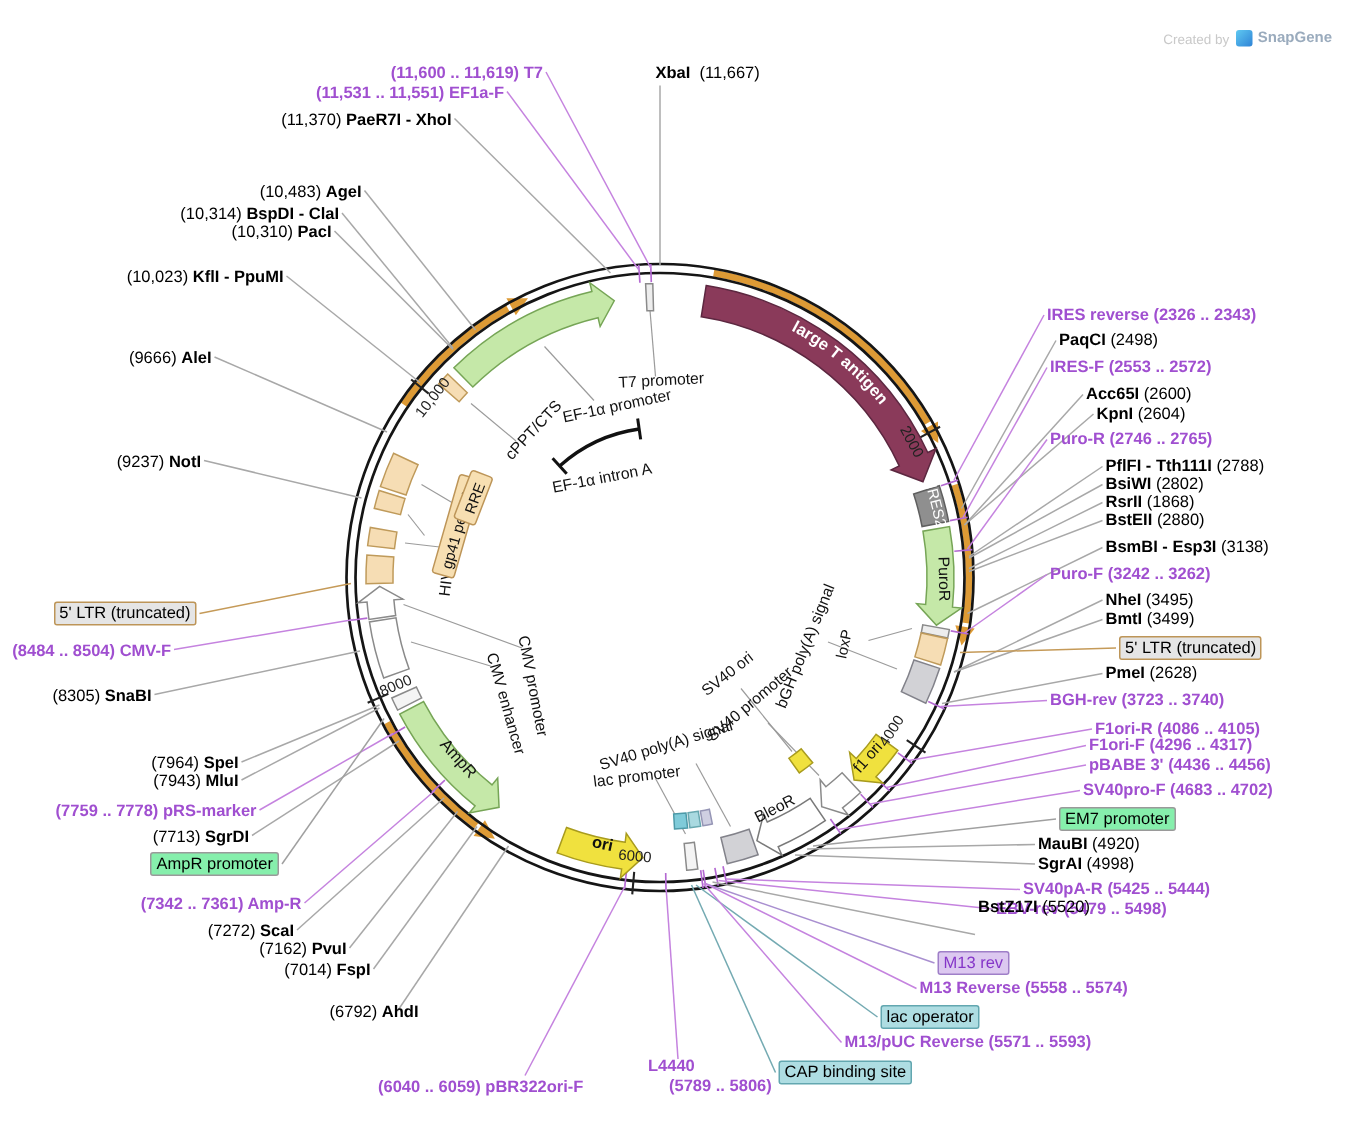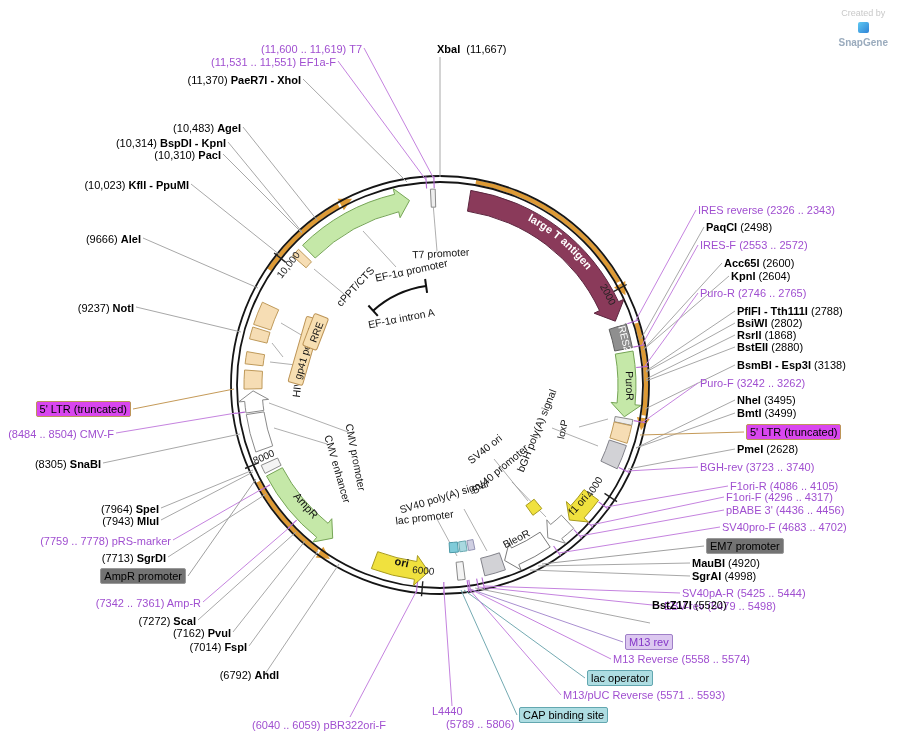--- a/index.html
+++ b/index.html
@@ -1,31 +1,31 @@
 <!DOCTYPE html>
 <html><head>
 <meta charset="utf-8">
 <style>
   html,body{margin:0;padding:0;background:#fff;}
   #wrap{position:relative;width:898px;height:749px;overflow:hidden;background:#fff;
         font-family:"Liberation Sans","DejaVu Sans",sans-serif;}
   svg{position:absolute;left:0;top:0;}
   .lbl{position:absolute;white-space:nowrap;font-size:11px;line-height:13px;color:#000;}
-  .primer, .primer .nm, .primer .co{color:#a04fd0;}
+  .primer, .primer .nm, .primer .co{color:#a04fd0;font-weight:bold;}
   .enzyme .nm{font-weight:700;color:#000;}
   .enzyme .co{color:#000;}
   .box{border:1px solid #999;padding:0 3px;font-size:11px;line-height:14px;border-radius:2px;background:#fff;}
-  .tan{background:#d946ef;border-color:#bd9558;color:#000;}
+  .tan{background:#e5e5e5;border-color:#bd9558;color:#000;}
   .teal{background:#aedde2;border-color:#63a7b0;color:#000;}
   .lav{background:#dcc8f0;border-color:#9f7fc8;color:#8536c8;}
-  .wbox{background:#737373;border-color:#9a9a9a;color:#000;text-align:center;}
+  .wbox{background:#86efac;border-color:#9a9a9a;color:#000;text-align:center;}
   .title{position:absolute;left:320px;top:370px;width:240px;text-align:center;color:#000;}
   .title .nm{font-weight:700;font-size:13px;}
   .title .bp{font-size:12px;margin-top:3px;}
-  .wm{position:absolute;top:8px;right:10px;display:flex;align-items:center;gap:4px;flex-direction:column;}
+  .wm{position:absolute;top:20px;right:10px;display:flex;align-items:center;gap:4px;}
   .wm .pre{font-size:9px;color:#c9c9c9;}
   .wm .logo{width:11px;height:11px;border-radius:2px;background:linear-gradient(135deg,#5fc9f2,#2f83d6);}
   .wm .brand{font-size:10px;font-weight:700;color:#9aabbd;}
   text{font-family:"Liberation Sans","DejaVu Sans",sans-serif;}
 </style>
 </head>
 <body>
 
 <div id="wrap">
 
@@ -230,21 +230,21 @@
 
   <div class="title">
   </div>
 
   <div class="lbl enzyme" style="left:437px;top:43px"><span class="nm">XbaI</span>&nbsp;&nbsp;<span class="co">(11,667)</span></div>
 
   <div class="lbl primer" style="top:43px;right:536px"><span class="co">(11,600 .. 11,619)</span> <span class="nm">T7</span></div>
   <div class="lbl primer" style="top:56px;right:562px"><span class="co">(11,531 .. 11,551)</span> <span class="nm">EF1a-F</span></div>
   <div class="lbl enzyme" style="top:74px;right:597px"><span class="co">(11,370)</span> <span class="nm">PaeR7I - XhoI</span></div>
   <div class="lbl enzyme" style="top:122px;right:657px"><span class="co">(10,483)</span> <span class="nm">AgeI</span></div>
-  <div class="lbl enzyme" style="top:137px;right:672px"><span class="co">(10,314)</span> <span class="nm">BspDI - KpnI</span></div>
+  <div class="lbl enzyme" style="top:137px;right:672px"><span class="co">(10,314)</span> <span class="nm">BspDI - ClaI</span></div>
   <div class="lbl enzyme" style="top:149px;right:677px"><span class="co">(10,310)</span> <span class="nm">PacI</span></div>
   <div class="lbl enzyme" style="top:179px;right:709px"><span class="co">(10,023)</span> <span class="nm">KflI - PpuMI</span></div>
   <div class="lbl enzyme" style="top:233px;right:757px"><span class="co">(9666)</span> <span class="nm">AleI</span></div>
   <div class="lbl enzyme" style="top:302px;right:764px"><span class="co">(9237)</span> <span class="nm">NotI</span></div>
   <div class="lbl box tan" style="top:401px;right:767px">5' LTR (truncated)</div>
   <div class="lbl primer" style="top:428px;right:784px"><span class="co">(8484 .. 8504)</span> <span class="nm">CMV-F</span></div>
   <div class="lbl enzyme" style="top:458px;right:797px"><span class="co">(8305)</span> <span class="nm">SnaBI</span></div>
   <div class="lbl enzyme" style="top:503px;right:739px"><span class="co">(7964)</span> <span class="nm">SpeI</span></div>
   <div class="lbl enzyme" style="top:515px;right:739px"><span class="co">(7943)</span> <span class="nm">MluI</span></div>
   <div class="lbl primer" style="top:535px;right:727px"><span class="co">(7759 .. 7778)</span> <span class="nm">pRS-marker</span></div>

